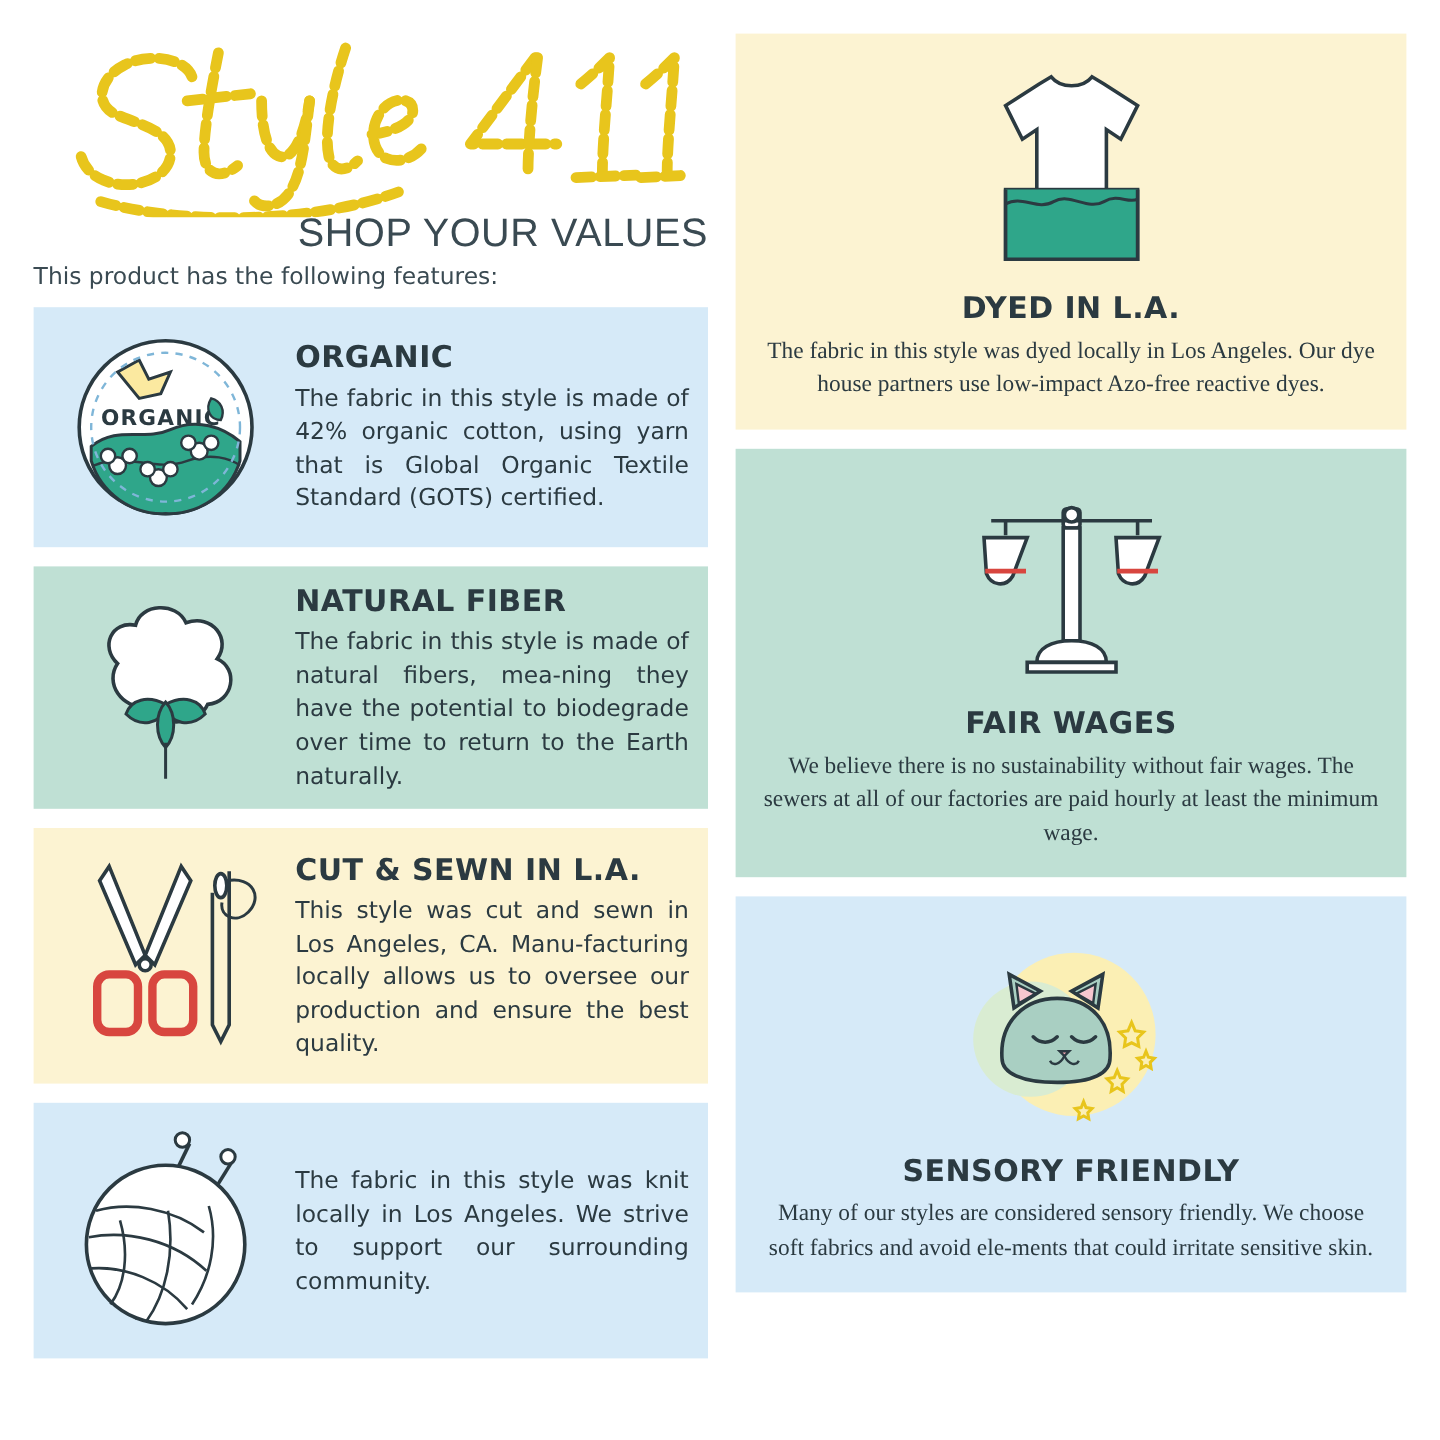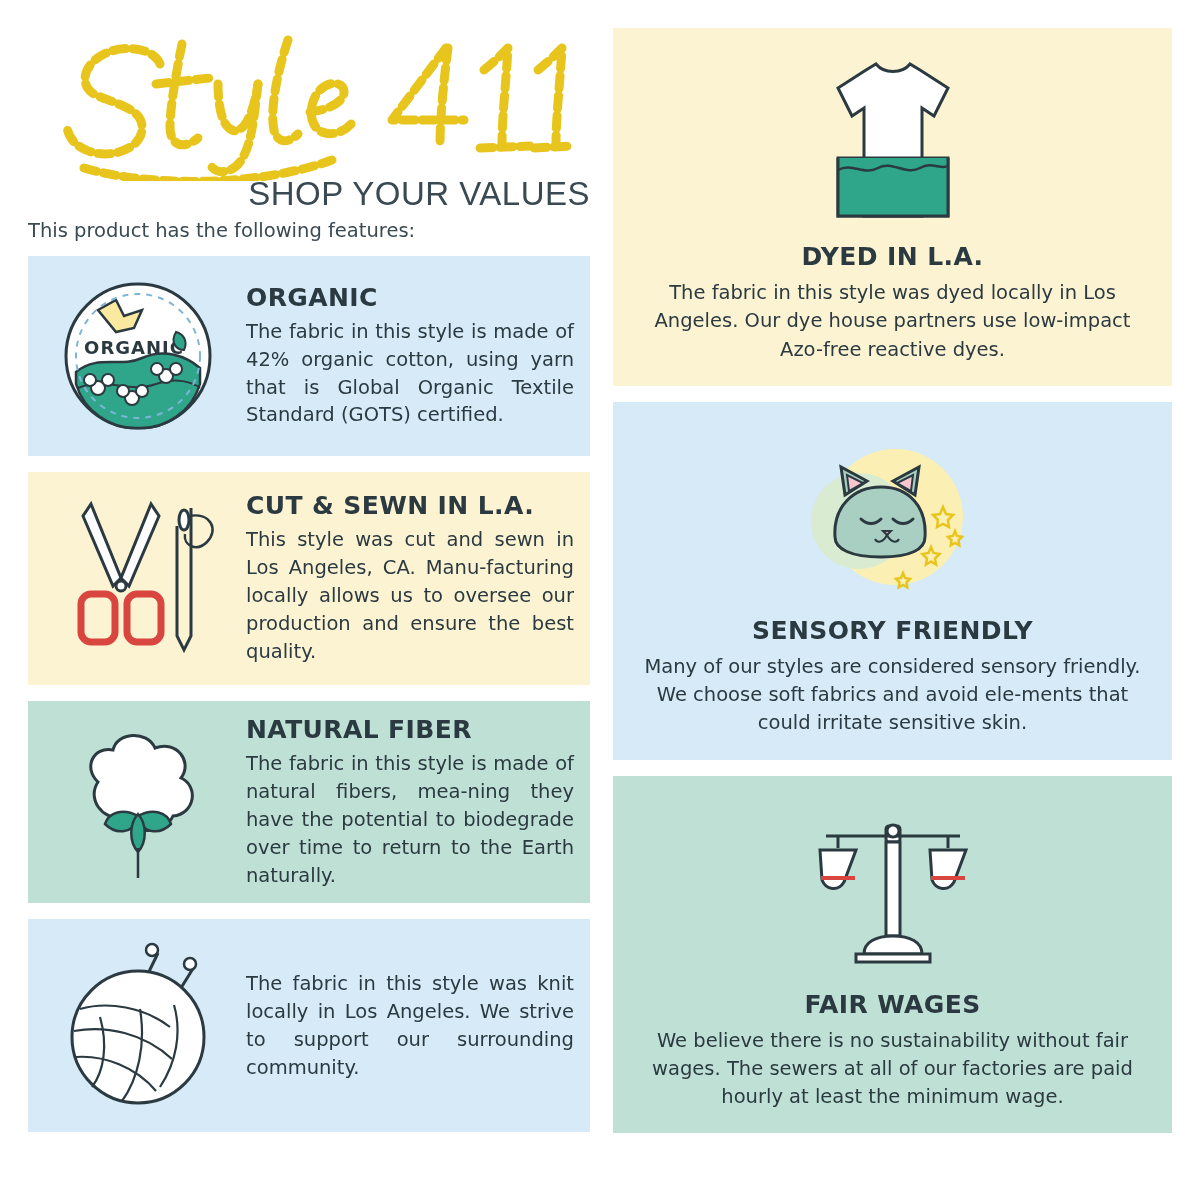--- a/index.html
+++ b/index.html
@@ -106,20 +106,21 @@
     font-weight: bold;
     font-size: 25px;
     letter-spacing: 0.4px;
     color: #2b3a41;
   }
   .rcard p {
     margin: 0;
     font-size: 19.5px;
     line-height: 1.45;
     color: #2b3a41;
+    font-family: Liberation Serif, serif;
   }
 
   .bg-blue { background: #d6eaf8; }
   .bg-green { background: #bfe0d4; }
   .bg-cream { background: #fcf3d2; }
 </style>
 </head>
 <body>
 
 <div class="page">
@@ -182,20 +183,36 @@
           <text x="76" y="78" text-anchor="middle" font-family="DejaVu Sans, sans-serif" font-size="18" font-weight="bold" fill="#2b3a41" letter-spacing="1">ORGANIC</text>
           <path d="M118 56 C126 58, 130 66, 126 74 C118 74, 112 66, 118 56 Z" fill="#2fa68a" stroke="#2b3a41" stroke-width="2"></path>
         </svg>
       </div>
       <div class="txt">
         <h3>ORGANIC</h3>
         <p>The fabric in this style is made of 42% organic cotton, using yarn that is Global Organic Textile Standard (GOTS) certified.</p>
       </div>
     </div>
 
+    <div class="lcard bg-green">
+      <div class="icon-wrap">
+        <svg width="170" height="165" viewBox="0 0 170 165">
+          <path d="M45 62 C30 48, 40 26, 60 30 C64 12, 94 10, 102 28 C124 20, 140 42, 128 58 C146 66, 142 94, 120 96 C112 114, 80 116, 70 98 C48 100, 34 78, 45 62 Z" fill="#ffffff" stroke="#2b3a41" stroke-width="3"></path>
+          <path d="M85 96 C70 88, 56 92, 52 104 C64 116, 80 112, 85 100 Z" fill="#2fa68a" stroke="#2b3a41" stroke-width="2.5"></path>
+          <path d="M85 96 C100 88, 114 92, 118 104 C106 116, 90 112, 85 100 Z" fill="#2fa68a" stroke="#2b3a41" stroke-width="2.5"></path>
+          <path d="M85 94 C76 104, 76 122, 85 132 C94 122, 94 104, 85 94 Z" fill="#2fa68a" stroke="#2b3a41" stroke-width="2.5"></path>
+          <path d="M85 128 L85 158" stroke="#2b3a41" stroke-width="2.5" fill="none"></path>
+        </svg>
+      </div>
+      <div class="txt">
+        <h3>NATURAL FIBER</h3>
+        <p>The fabric in this style is made of natural fibers, mea-ning they have the potential to biodegrade over time to return to the Earth naturally.</p>
+      </div>
+    </div>
+
     <div class="lcard bg-cream">
       <div class="icon-wrap">
         <svg width="175" height="185" viewBox="0 0 175 185">
 
           <g stroke="#2b3a41" stroke-width="3" fill="#ffffff">
             <path d="M40 18 L70 92 L62 100 L32 30 Z"></path>
             <path d="M100 18 L70 92 L78 100 L108 30 Z"></path>
             <rect x="30" y="108" width="34" height="48" rx="10" fill="none" stroke="#d8463f" stroke-width="7"></rect>
             <rect x="76" y="108" width="34" height="48" rx="10" fill="none" stroke="#d8463f" stroke-width="7"></rect>
             <circle cx="70" cy="100" r="5" fill="#ffffff"></circle>
@@ -204,36 +221,20 @@
           <g stroke="#2b3a41" stroke-width="3" fill="none">
             <path d="M140 22 L140 150 L133 164 L126 150 L126 40"></path>
             <ellipse cx="133" cy="34" rx="5" ry="10" fill="#ffffff"></ellipse>
             <path d="M138 30 C160 26, 168 44, 156 56 C146 66, 132 60, 134 48" stroke-width="2.5"></path>
           </g>
         </svg>
       </div>
       <div class="txt">
         <h3>CUT &amp; SEWN IN L.A.</h3>
         <p>This style was cut and sewn in Los Angeles, CA. Manu-facturing locally allows us to oversee our production and ensure the best quality.</p>
-      </div>
-    </div>
-
-    <div class="lcard bg-green">
-      <div class="icon-wrap">
-        <svg width="170" height="165" viewBox="0 0 170 165">
-          <path d="M45 62 C30 48, 40 26, 60 30 C64 12, 94 10, 102 28 C124 20, 140 42, 128 58 C146 66, 142 94, 120 96 C112 114, 80 116, 70 98 C48 100, 34 78, 45 62 Z" fill="#ffffff" stroke="#2b3a41" stroke-width="3"></path>
-          <path d="M85 96 C70 88, 56 92, 52 104 C64 116, 80 112, 85 100 Z" fill="#2fa68a" stroke="#2b3a41" stroke-width="2.5"></path>
-          <path d="M85 96 C100 88, 114 92, 118 104 C106 116, 90 112, 85 100 Z" fill="#2fa68a" stroke="#2b3a41" stroke-width="2.5"></path>
-          <path d="M85 94 C76 104, 76 122, 85 132 C94 122, 94 104, 85 94 Z" fill="#2fa68a" stroke="#2b3a41" stroke-width="2.5"></path>
-          <path d="M85 128 L85 158" stroke="#2b3a41" stroke-width="2.5" fill="none"></path>
-        </svg>
-      </div>
-      <div class="txt">
-        <h3>NATURAL FIBER</h3>
-        <p>The fabric in this style is made of natural fibers, mea-ning they have the potential to biodegrade over time to return to the Earth naturally.</p>
       </div>
     </div>
 
     <div class="lcard bg-blue">
       <div class="icon-wrap">
         <svg width="180" height="185" viewBox="0 0 180 185">
           <g stroke="#2b3a41" stroke-width="2.5" fill="none">
             <path d="M110 20 L46 152" stroke-width="3"></path>
             <path d="M146 34 L64 166" stroke-width="3"></path>
             <circle cx="104" cy="17" r="6" fill="#ffffff"></circle>
@@ -263,20 +264,43 @@
         <svg width="190" height="190" viewBox="0 0 190 190">
           <path d="M68 24 L78 18 C86 28, 104 28, 112 18 L122 24 L150 42 L136 70 L124 62 L124 170 L66 170 L66 62 L54 70 L40 42 Z" fill="#ffffff" stroke="#2b3a41" stroke-width="3"></path>
           <path d="M66 118 C78 110, 86 126, 96 120 C106 114, 114 126, 124 118 L124 170 L66 170 Z" fill="#2fa68a" stroke="#2b3a41" stroke-width="2.5"></path>
           <rect x="40" y="112" width="110" height="58" fill="none" stroke="#2b3a41" stroke-width="3"></rect>
           <path d="M40 112 L40 170 L150 170 L150 112" fill="#2fa68a" stroke="#2b3a41" stroke-width="3"></path>
           <path d="M40 124 C54 116, 66 130, 80 122 C94 114, 108 130, 122 122 C134 115, 142 124, 150 120" fill="none" stroke="#2b3a41" stroke-width="2.5"></path>
         </svg>
       </div>
       <h3>DYED IN L.A.</h3>
       <p>The fabric in this style was dyed locally in Los Angeles. Our dye house partners use low-impact Azo-free reactive dyes.</p>
+    </div>
+
+    <div class="rcard bg-green">
+      <div class="icon-wrap">
+        <svg width="170" height="165" viewBox="0 0 170 165">
+          <g stroke="#2b3a41" stroke-width="3" fill="#ffffff">
+            <rect x="78" y="20" width="14" height="16" rx="3"></rect>
+            <path d="M18 30 L152 30"></path>
+            <path d="M30 30 L30 42"></path>
+              <path d="M140 30 L140 42"></path>
+            <path d="M78 36 L78 130 L92 130 L92 36 Z"></path>
+            <path d="M12 44 L48 44 L36 76 C30 86, 18 84, 14 74 Z"></path>
+            <path d="M122 44 L158 44 L146 76 C140 86, 128 84, 124 74 Z"></path>
+            <path d="M56 148 C56 136, 68 130, 85 130 C102 130, 114 136, 114 148 Z"></path>
+            <path d="M48 148 L122 148 L122 156 L48 156 Z"></path>
+          </g>
+          <path d="M13 72 L47 72" stroke="#d8463f" stroke-width="4" fill="none"></path>
+          <path d="M123 72 L157 72" stroke="#d8463f" stroke-width="4" fill="none"></path>
+          <circle cx="85" cy="25" r="6" fill="#ffffff" stroke="#2b3a41" stroke-width="3"></circle>
+        </svg>
+      </div>
+      <h3>FAIR WAGES</h3>
+      <p>We believe there is no sustainability without fair wages. The sewers at all of our factories are paid hourly at least the minimum wage.</p>
     </div>
 
     <div class="rcard bg-blue">
       <div class="icon-wrap">
         <svg width="220" height="180" viewBox="0 0 220 180">
           <circle cx="112" cy="92" r="68" fill="#fbefb4"></circle>
           <circle cx="76" cy="96" r="48" fill="#d9ecd2"></circle>
 
           <path d="M52 112 C50 82, 70 62, 98 62 C126 62, 144 82, 142 112 C142 124, 128 132, 98 132 C68 132, 52 124, 52 112 Z" fill="#a9cfc2" stroke="#2b3a41" stroke-width="3"></path>
           <path d="M62 70 L58 42 L84 56 Z" fill="#a9cfc2" stroke="#2b3a41" stroke-width="3"></path>
@@ -292,38 +316,15 @@
             <path d="M160 82 l3 7 7 1 -5 5 1 7 -6 -3 -6 3 1 -7 -5 -5 7 -1 z"></path>
             <path d="M148 122 l2.5 6 6 1 -4.5 4.5 1 6 -5 -3 -5 3 1 -6 -4.5 -4.5 6 -1 z"></path>
             <path d="M172 106 l2 5 5 0.8 -3.5 3.5 0.8 5 -4.3 -2.4 -4.3 2.4 0.8 -5 -3.5 -3.5 5 -0.8 z"></path>
             <path d="M120 148 l2 5 5 0.8 -3.5 3.5 0.8 5 -4.3 -2.4 -4.3 2.4 0.8 -5 -3.5 -3.5 5 -0.8 z"></path>
           </g>
         </svg>
       </div>
       <h3>SENSORY FRIENDLY</h3>
       <p>Many of our styles are considered sensory friendly. We choose soft fabrics and avoid ele-ments that could irritate sensitive skin.</p>
     </div>
-
-    <div class="rcard bg-green">
-      <div class="icon-wrap">
-        <svg width="170" height="165" viewBox="0 0 170 165">
-          <g stroke="#2b3a41" stroke-width="3" fill="#ffffff">
-            <rect x="78" y="20" width="14" height="16" rx="3"></rect>
-            <path d="M18 30 L152 30"></path>
-            <path d="M30 30 L30 42"></path>
-              <path d="M140 30 L140 42"></path>
-            <path d="M78 36 L78 130 L92 130 L92 36 Z"></path>
-            <path d="M12 44 L48 44 L36 76 C30 86, 18 84, 14 74 Z"></path>
-            <path d="M122 44 L158 44 L146 76 C140 86, 128 84, 124 74 Z"></path>
-            <path d="M56 148 C56 136, 68 130, 85 130 C102 130, 114 136, 114 148 Z"></path>
-            <path d="M48 148 L122 148 L122 156 L48 156 Z"></path>
-          </g>
-          <path d="M13 72 L47 72" stroke="#d8463f" stroke-width="4" fill="none"></path>
-          <path d="M123 72 L157 72" stroke="#d8463f" stroke-width="4" fill="none"></path>
-          <circle cx="85" cy="25" r="6" fill="#ffffff" stroke="#2b3a41" stroke-width="3"></circle>
-        </svg>
-      </div>
-      <h3>FAIR WAGES</h3>
-      <p>We believe there is no sustainability without fair wages. The sewers at all of our factories are paid hourly at least the minimum wage.</p>
-    </div>
   </div>
 
 </div>
 
 </body></html>

